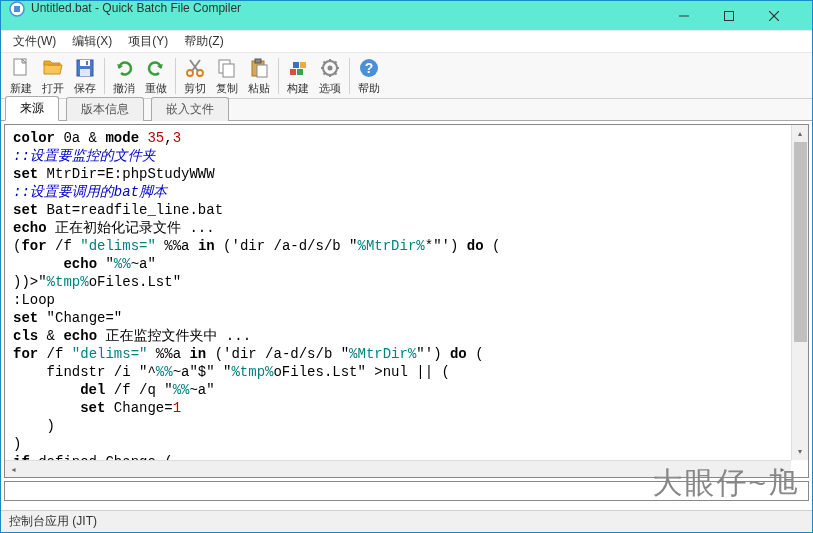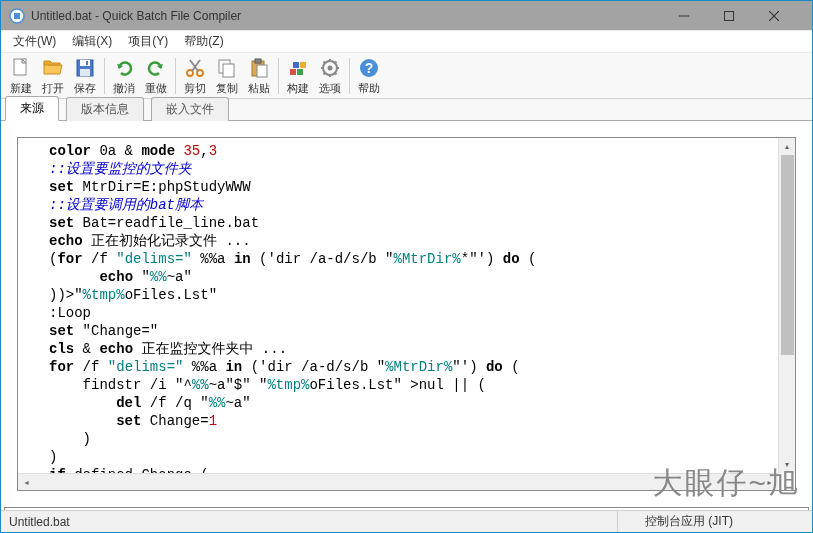--- a/index.html
+++ b/index.html
@@ -8,23 +8,22 @@
   font-size: 12px;
   background: #fff;
   width: 813px;
   height: 533px;
   overflow: hidden;
   position: relative;
   border: 1px solid #1a8ac4;
 }
 .titlebar {
   height: 30px;
-  background: #a3a3a3;
-  display: flex;
-  align-items: center;
+  background: #5eead4;
+  display: flex;
   padding: 0 16px 0 8px;
   border-bottom: 1px solid #e8e8e8;
 }
 .titlebar-icon {
   width: 16px; height: 16px;
   margin-right: 6px;
   display: inline-flex;
   align-items: center;
   justify-content: center;
 }
@@ -100,25 +99,24 @@
   position: relative;
   top: 1px;
 }
 .tab.active {
   background: #fff;
   color: #000;
   border-bottom: 1px solid #fff;
 }
 .editor-container {
   position: relative;
-  margin: 16px;
+  margin: 3px;
   border: 1px solid #888;
   height: 354px;
   background: #fff;
-  padding-left: 23px;
 }
 .editor {
   font-family: "Courier New", monospace;
   font-size: 14px;
   line-height: 18px;
   padding: 4px 8px;
   white-space: pre;
   overflow: hidden;
   height: 100%;
   color: #000;
@@ -372,19 +370,18 @@
   <div class="editor" id="editor"><div><span class="kw">color</span><span> 0a &amp; </span><span class="kw">mode</span><span> </span><span class="num">35</span><span>,</span><span class="num">3</span></div><div><span class="cmt">::设置要监控的文件夹</span></div><div><span class="kw">set</span><span> MtrDir=E:phpStudyWWW</span></div><div><span class="cmt">::设置要调用的bat脚本</span></div><div><span class="kw">set</span><span> Bat=readfile_line.bat</span></div><div><span class="kw">echo</span><span> 正在初始化记录文件 ...</span></div><div><span>(</span><span class="kw">for</span><span> /f </span><span class="str">"delims="</span><span> %%a </span><span class="kw">in</span><span> ('dir /a-d/s/b "</span><span class="var">%MtrDir%</span><span>*"') </span><span class="kw">do</span><span> (</span></div><div><span>      </span><span class="kw">echo</span><span> "</span><span class="var">%%</span><span>~a"</span></div><div><span>))&gt;"</span><span class="var">%tmp%</span><span>oFiles.Lst"</span></div><div><span>:Loop</span></div><div><span class="kw">set</span><span> "Change="</span></div><div><span class="kw">cls</span><span> &amp; </span><span class="kw">echo</span><span> 正在监控文件夹中 ...</span></div><div><span class="kw">for</span><span> /f </span><span class="str">"delims="</span><span> %%a </span><span class="kw">in</span><span> ('dir /a-d/s/b "</span><span class="var">%MtrDir%</span><span>"') </span><span class="kw">do</span><span> (</span></div><div><span>    findstr /i "^</span><span class="var">%%</span><span>~a"$" "</span><span class="var">%tmp%</span><span>oFiles.Lst" &gt;nul || (</span></div><div><span>        </span><span class="kw">del</span><span> /f /q "</span><span class="var">%%</span><span>~a"</span></div><div><span>        </span><span class="kw">set</span><span> Change=</span><span class="num">1</span></div><div><span>    )</span></div><div><span>)</span></div><div><span class="kw">if</span><span> defined Change (</span></div></div>
   <div class="scrollbar-v">
     <div class="scrollbar-thumb-v"></div>
   </div>
   <div class="scrollbar-h"></div>
 </div>
 
 <div class="output-area"></div>
 
 <div class="statusbar">
-  <div class="status-cell">Untitled.bat</div>
   <div class="status-cell">控制台应用 (JIT)</div>
 </div>
 
 <div class="watermark">
   <div class="w1">大眼仔~旭</div>
 </div>
 
 </body></html>

